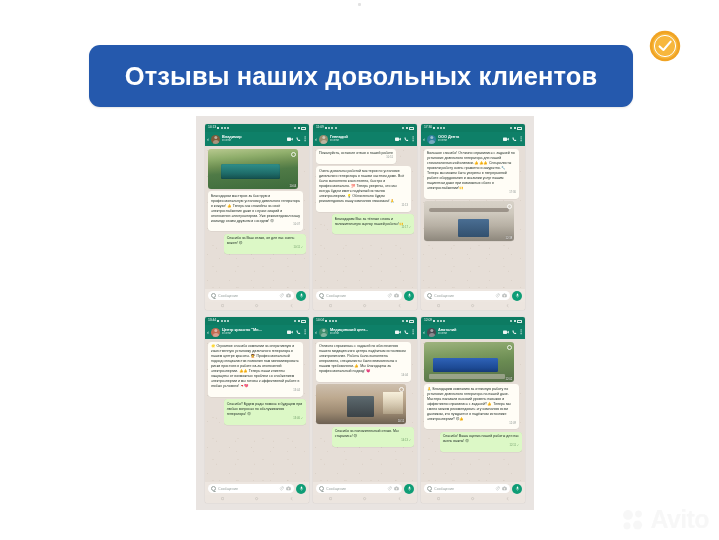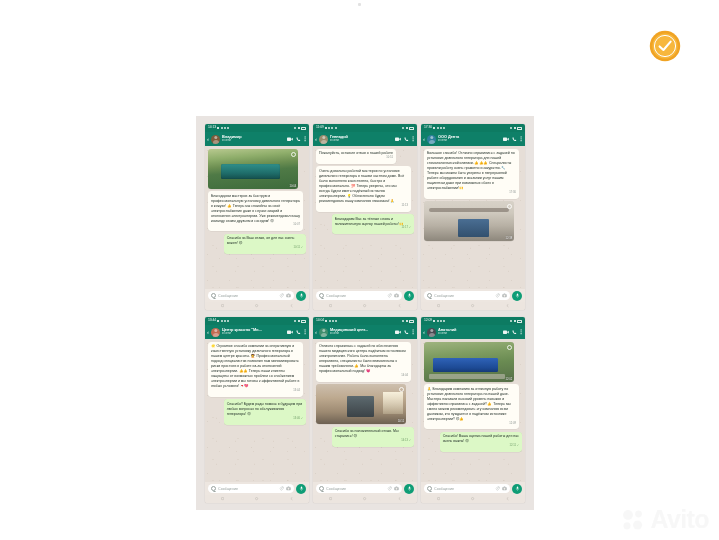--- a/index.html
+++ b/index.html
@@ -461,20 +461,23 @@
     border-radius: 1px;
   }
 </style>
 </head>
 <body>
 
 <div class="page">
 
   <div class="tiny-mark"></div>
 
+  <div class="banner">
+    <div class="banner-text">Отзывы наших довольных клиентов</div>
+  </div>
 
   <div class="badge">
     <svg viewBox="0 0 34 34" aria-hidden="true">
       <g>
         <circle cx="17" cy="17" r="15.2" fill="#f0a323"></circle>
         <circle cx="17" cy="17" r="12.6" fill="#f7b73d"></circle>
         <circle cx="17" cy="17" r="10.6" fill="none" stroke="#ffffff" stroke-width="1"></circle>
         <path d="M11.6 17.4 L15.4 21 L22.6 12.6" fill="none" stroke="#ffffff" stroke-width="2.1" stroke-linecap="round" stroke-linejoin="round"></path>
       </g>
     </svg>

